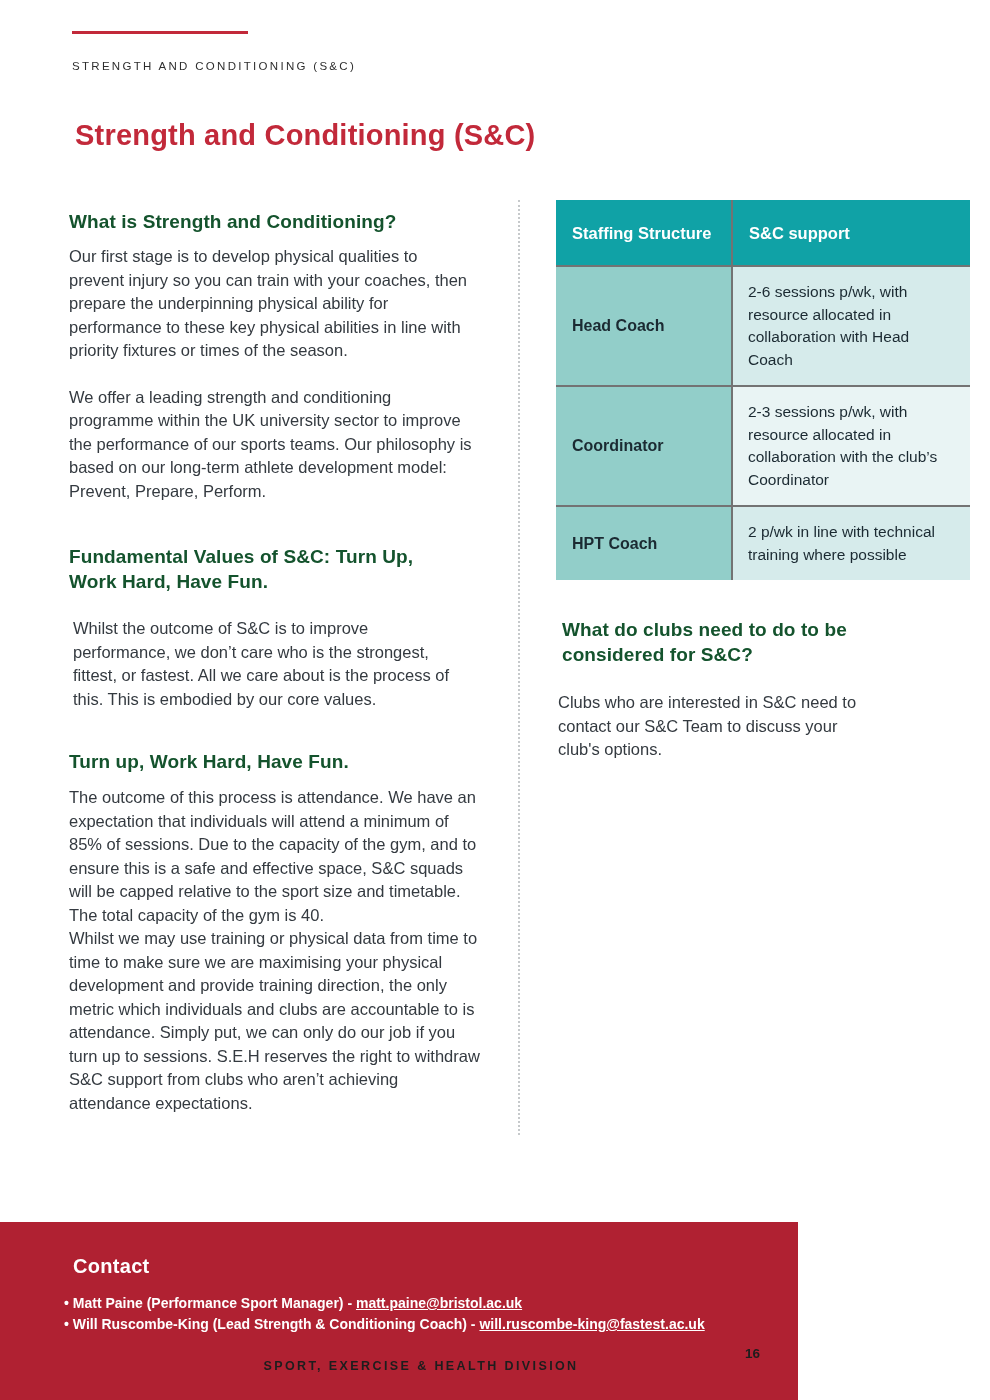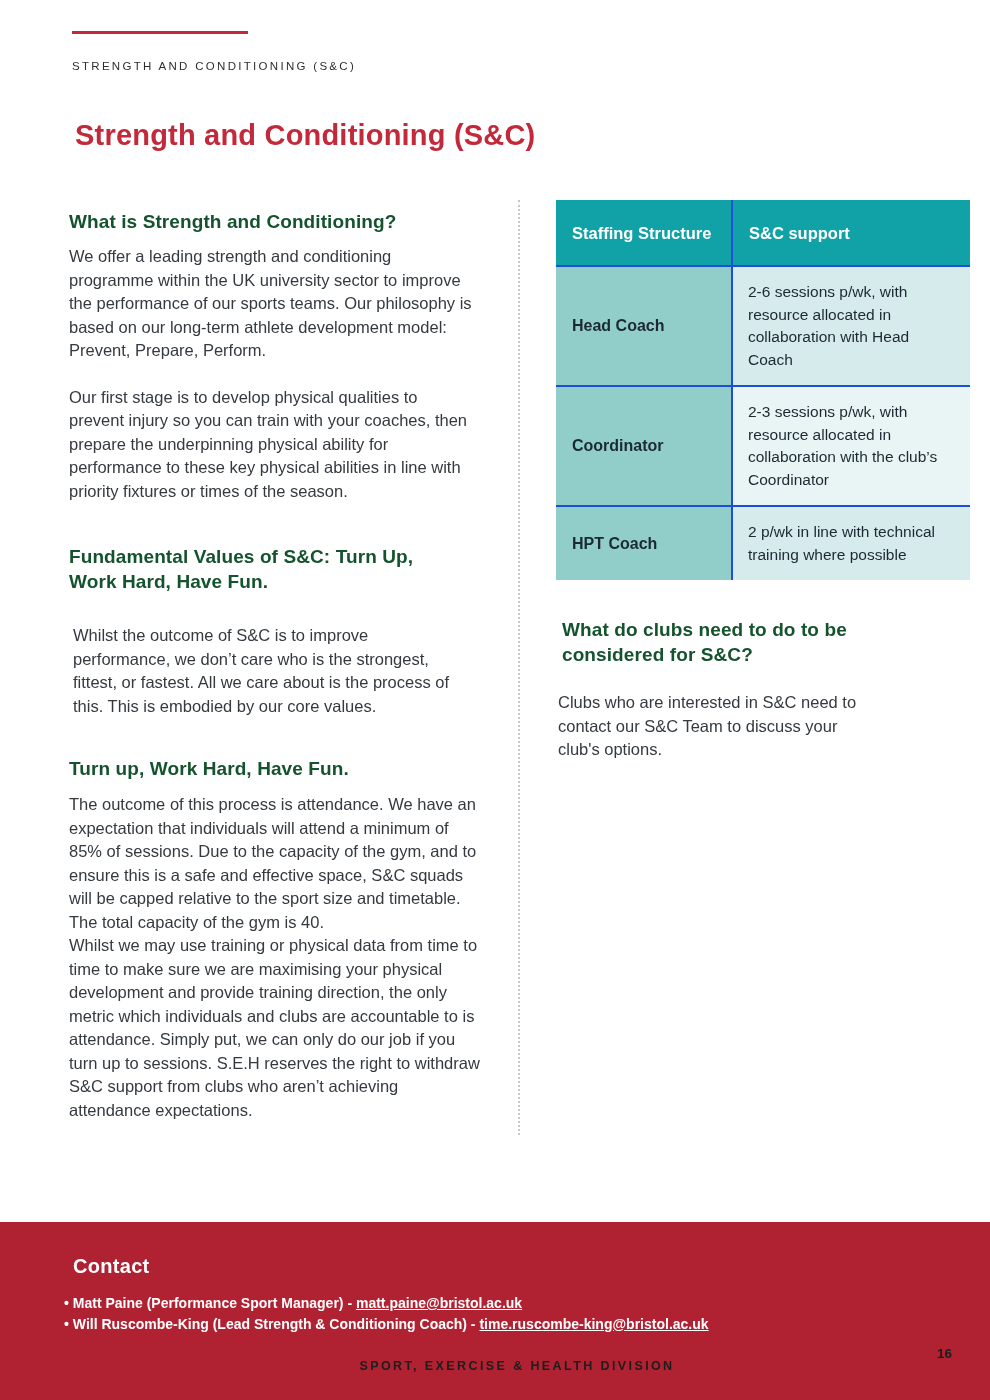--- a/index.html
+++ b/index.html
@@ -18,44 +18,44 @@
   .col-left  { position:absolute; left:69px;  top:200px; width:416px; }
   .col-right { position:absolute; left:556px; top:200px; width:414px; }
   .divider { position:absolute; left:518px; top:200px; height:935px; width:0;
              border-left:2px dotted #c6c9cb; }
 
   h2 { color:#14532d; font-size:19px; line-height:25px; font-weight:700; letter-spacing:0.1px; }
   .col-left p, .col-right p { color:#343a40; font-size:16.5px; line-height:23.5px; }
 
   .h2-what-is { margin-top:9px; margin-bottom:11px; }
   .p-std { width:406px; margin-bottom:23px; }
-  .h2-values { margin-top:41px; margin-bottom:30px; width:362px; }
+  .h2-values { margin-top:41px; margin-bottom:23px; width:362px; }
   .p-values { width:384px; margin-left:4px; margin-bottom:10px; }
   .h2-turnup { margin-top:38px; margin-bottom:12px; }
   .p-tight { width:412px; margin-bottom:0; }
 
   
-  .stable { display:grid; grid-template-columns:175px 1fr; gap:2px; background:#1d4ed8; width:414px; }
+  .stable { display:grid; grid-template-columns:175px 1fr; gap:2px; background:#737373; width:414px; }
   .cell { display:flex; align-items:center; }
   .cell-inner { width:100%; }
   .th { background:#10a2a6; color:#ffffff; font-weight:700; font-size:16.5px; line-height:24px;
         padding:12px 16px; min-height:65px; }
   .role { background:#92cec9; color:#1b2a32; font-weight:700; font-size:16px; padding:12px 16px; }
   .support { color:#1b2a32; font-size:15.5px; line-height:22.5px; padding:14px 14px 14px 15px; }
   .row-a { background:#d6ebeb; }
   .row-b { background:#e9f4f4; }
   .r1 { min-height:106px; }
   .r2 { min-height:107px; }
   .r3 { min-height:69px; }
 
   .h2-clubs { margin-top:37px; margin-bottom:14px; width:332px; margin-left:6px; }
   .p-clubs { width:312px; margin-top:24px; margin-left:2px; }
 
   
-  .footer { position:absolute; left:0; top:1222px; width:990px; height:178px; background:#b02132; }
+  .footer { position:absolute; left:0; top:1222px; width:798px; height:178px; background:#b02132; }
   .contact-heading { position:absolute; left:73px; top:33px; color:#ffffff; font-size:20px;
                      font-weight:700; letter-spacing:0.3px; }
   .contact-list { position:absolute; left:64px; top:71px; }
   .contact-line { color:#ffffff; font-size:14px; font-weight:700; line-height:21px; }
   .contact-line::before { content:"\2022\00a0"; }
   .contact-email { color:#ffffff; text-decoration:underline; font-weight:700; }
   .division { position:absolute; left:0; top:137px; width:100%; text-align:center;
               transform:translateX(22px); color:#1d1d1d; font-size:12.5px; letter-spacing:2.4px;
               font-weight:600; }
   .page-number { position:absolute; right:38px; top:124px; color:#1d1d1d; font-size:13.5px;
@@ -67,22 +67,22 @@
 <div class="page">
 
   <div class="top-rule"></div>
   <div class="eyebrow">STRENGTH AND CONDITIONING (S&amp;C)</div>
   <h1 class="title">Strength and Conditioning (S&amp;C)</h1>
 
   <div class="divider"></div>
 
   <div class="col-left">
     <h2 class="h2-what-is">What is Strength and Conditioning?</h2>
+    <p class="p-std">Our first stage is to develop physical qualities to prevent injury so you can train with your coaches, then prepare the underpinning physical ability for performance to these key physical abilities in line with priority fixtures or times of the season.</p>
     <p class="p-std">We offer a leading strength and conditioning programme within the UK university sector to improve the performance of our sports teams. Our philosophy is based on our long-term athlete development model: Prevent, Prepare, Perform.</p>
-    <p class="p-std">Our first stage is to develop physical qualities to prevent injury so you can train with your coaches, then prepare the underpinning physical ability for performance to these key physical abilities in line with priority fixtures or times of the season.</p>
 
     <h2 class="h2-values">Fundamental Values of S&amp;C: Turn Up, Work Hard, Have Fun.</h2>
     <p class="p-values">Whilst the outcome of S&amp;C is to improve performance, we don’t care who is the strongest, fittest, or fastest. All we care about is the process of this. This is embodied by our core values.</p>
 
     <h2 class="h2-turnup">Turn up, Work Hard, Have Fun.</h2>
     <p class="p-tight">The outcome of this process is attendance. We have an expectation that individuals will attend a minimum of 85% of sessions. Due to the capacity of the gym, and to ensure this is a safe and effective space, S&amp;C squads will be capped relative to the sport size and timetable. The total capacity of the gym is 40.</p>
     <p class="p-tight">Whilst we may use training or physical data from time to time to make sure we are maximising your physical development and provide training direction, the only metric which individuals and clubs are accountable to is attendance. Simply put, we can only do our job if you turn up to sessions. S.E.H reserves the right to withdraw S&amp;C support from clubs who aren’t achieving attendance expectations.</p>
   </div>
 
   <div class="col-right">
@@ -117,19 +117,19 @@
     </div>
 
     <h2 class="h2-clubs">What do clubs need to do to be considered for S&amp;C?</h2>
     <p class="p-clubs">Clubs who are interested in S&amp;C need to contact our S&amp;C Team to discuss your club's options.</p>
   </div>
 
   <div class="footer">
     <div class="contact-heading">Contact</div>
     <div class="contact-list">
       <div class="contact-line"><span>Matt Paine (Performance Sport Manager) -</span> <a href="#" class="contact-email">matt.paine@bristol.ac.uk</a></div>
-      <div class="contact-line"><span>Will Ruscombe-King (Lead Strength &amp; Conditioning Coach) -</span> <a href="#" class="contact-email">time.ruscombe-king@bristol.ac.uk</a></div>
+      <div class="contact-line"><span>Will Ruscombe-King (Lead Strength &amp; Conditioning Coach) -</span> <a href="#" class="contact-email">will.ruscombe-king@fastest.ac.uk</a></div>
     </div>
     <div class="division">SPORT, EXERCISE &amp; HEALTH DIVISION</div>
     <div class="page-number">16</div>
   </div>
 
 </div>
 
 </body></html>

